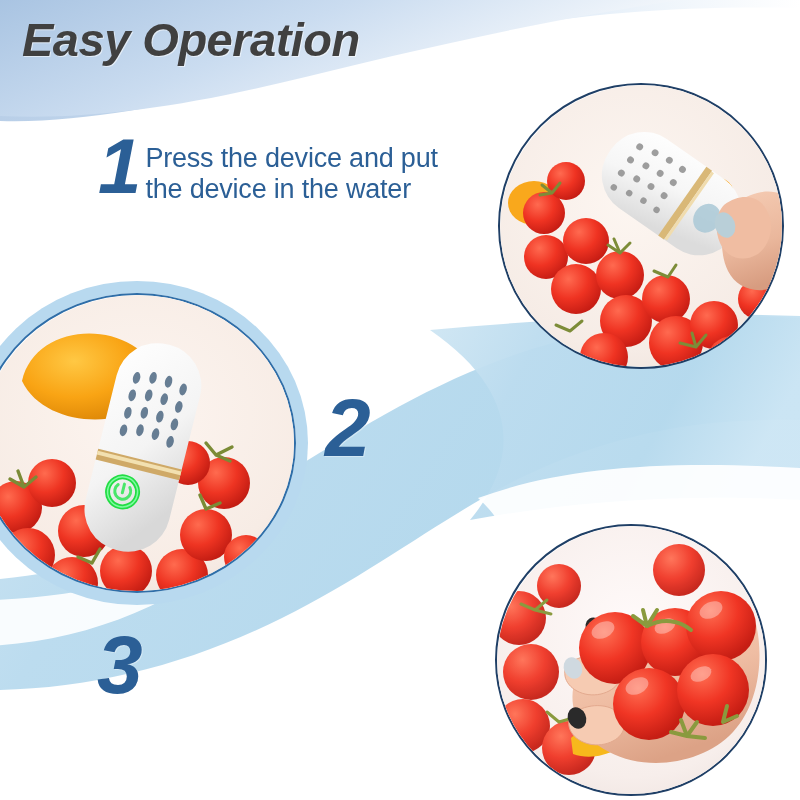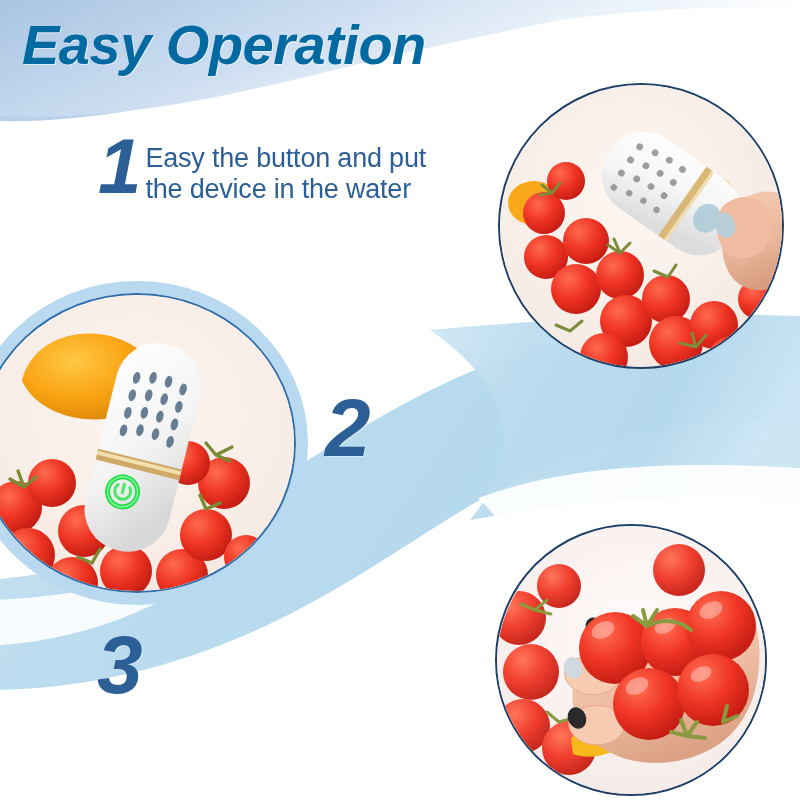--- a/index.html
+++ b/index.html
@@ -6,23 +6,23 @@
   body{width:800px;height:800px;overflow:hidden;
        font-family:"Liberation Sans","DejaVu Sans",sans-serif;}
   #page{position:relative;width:800px;height:800px;background:#ffffff;overflow:hidden;}
 
   
   #bg{position:absolute;inset:0;width:800px;height:800px;}
 
   
   #title{
     position:absolute;left:22px;top:12px;
-    font-size:56px;font-weight:bold;font-style:italic;
+    font-size:47px;font-weight:bold;font-style:italic;
     letter-spacing:-0.5px;
-    color:#0369a1;
+    color:#404040;
     text-shadow:1px 1px 0 rgba(255,255,255,.55);
     white-space:nowrap;
   }
 
   
   .step{position:absolute;display:flex;align-items:flex-start;}
   .num{
     font-size:78px;line-height:.86;font-weight:bold;font-style:italic;
     color:#2b5f96;
     text-shadow:1px 1px 0 rgba(255,255,255,.35);
@@ -382,21 +382,21 @@
           <path d="M190 210 l-16 -4 M190 210 l10 -14 M190 210 l18 2 M190 210 l-6 -16"></path>
           <path d="M226 196 l14 -6 M226 196 l4 -16"></path>
         </g>
       </g>
     </svg>
   </div>
 
   <div class="step" id="step1">
     <div class="num">1</div>
     <div class="lines">
-      <div class="ln">Easy the button and put</div>
+      <div class="ln">Press the device and put</div>
       <div class="ln">the device in the water</div>
     </div>
   </div>
 
   <div class="step" id="step2">
     <div class="num">2</div>
   </div>
 
   <div class="step" id="step3">
     <div class="num">3</div>

